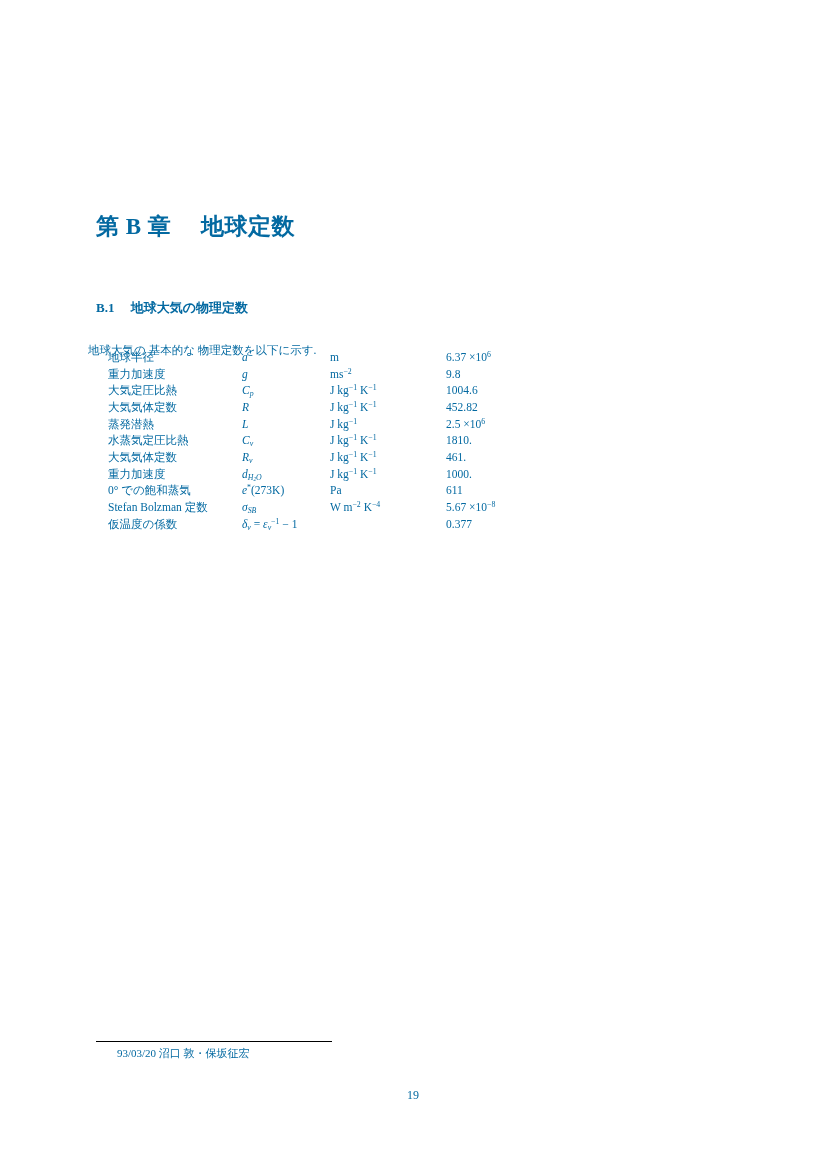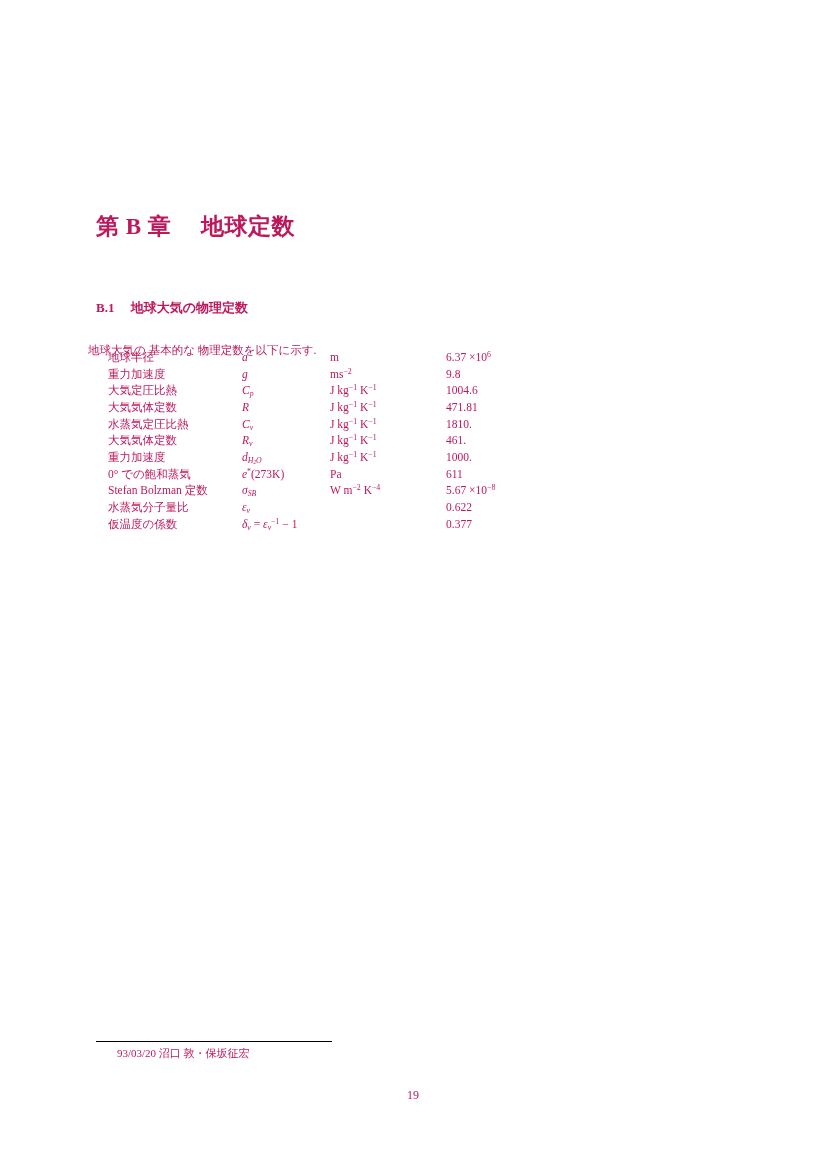--- a/index.html
+++ b/index.html
@@ -6,21 +6,21 @@
     margin: 0;
     padding: 0;
     background: #ffffff;
   }
   .page {
     position: relative;
     width: 826px;
     height: 1169px;
     background: #ffffff;
     font-family: "Liberation Serif", "DejaVu Serif", serif;
-    color: #be185d;
+    color: #0369a1;
     overflow: hidden;
     border-radius: 27px;
   }
 
   .chapter-title {
     position: absolute;
     left: 96px;
     top: 196px;
     font-size: 23px;
     font-weight: bold;
@@ -121,21 +121,27 @@
         <tr>
           <td class="c-name">大気定圧比熱</td>
           <td class="c-sym"><span class="it">C</span><sub class="it">p</sub></td>
           <td class="c-unit">J kg<sup>−1</sup> K<sup>−1</sup></td>
           <td class="c-val">1004.6</td>
         </tr>
         <tr>
           <td class="c-name">大気気体定数</td>
           <td class="c-sym"><span class="it">R</span></td>
           <td class="c-unit">J kg<sup>−1</sup> K<sup>−1</sup></td>
-          <td class="c-val">471.81</td>
+          <td class="c-val">452.82</td>
+        </tr>
+        <tr>
+          <td class="c-name">蒸発潜熱</td>
+          <td class="c-sym"><span class="it">L</span></td>
+          <td class="c-unit">J kg<sup>−1</sup></td>
+          <td class="c-val">2.5 ×10<sup>6</sup></td>
         </tr>
         <tr>
           <td class="c-name">水蒸気定圧比熱</td>
           <td class="c-sym"><span class="it">C</span><sub class="it">v</sub></td>
           <td class="c-unit">J kg<sup>−1</sup> K<sup>−1</sup></td>
           <td class="c-val">1810.</td>
         </tr>
         <tr>
           <td class="c-name">大気気体定数</td>
           <td class="c-sym"><span class="it">R</span><sub class="it">v</sub></td>
@@ -154,26 +160,20 @@
           <td class="c-unit">Pa</td>
           <td class="c-val">611</td>
         </tr>
         <tr>
           <td class="c-name">Stefan Bolzman 定数</td>
           <td class="c-sym"><span class="it">σ</span><sub class="it">SB</sub></td>
           <td class="c-unit">W m<sup>−2</sup> K<sup>−4</sup></td>
           <td class="c-val">5.67 ×10<sup>−8</sup></td>
         </tr>
         <tr>
-          <td class="c-name">水蒸気分子量比</td>
-          <td class="c-sym"><span class="it">ε</span><sub class="it">v</sub></td>
-          <td class="c-unit"></td>
-          <td class="c-val">0.622</td>
-        </tr>
-        <tr>
           <td class="c-name">仮温度の係数</td>
           <td class="c-sym"><span class="it">δ</span><sub class="it">v</sub> = <span class="it">ε</span><sub class="it">v</sub><sup>−1</sup> − 1</td>
           <td class="c-unit"></td>
           <td class="c-val">0.377</td>
         </tr>
       </tbody>
   </table>
 
   <div class="footrule"></div>
   <div class="footnote">93/03/20 沼口 敦・保坂征宏</div>

